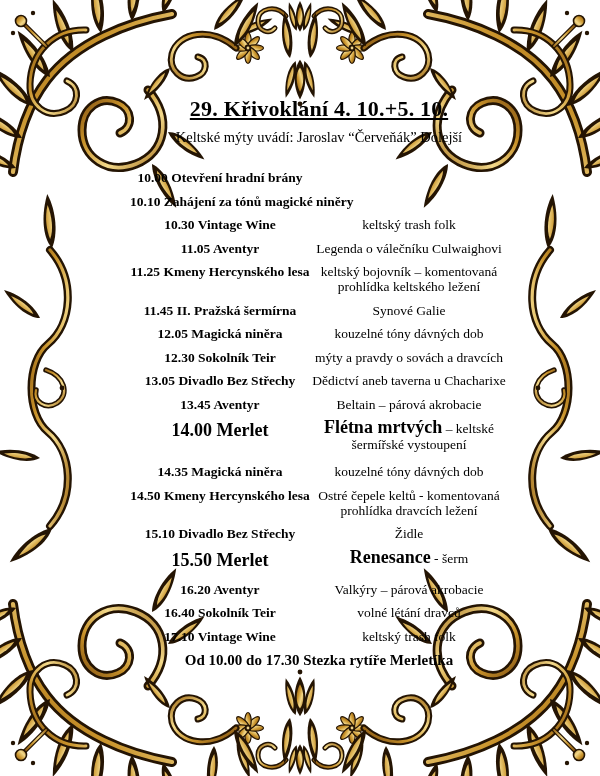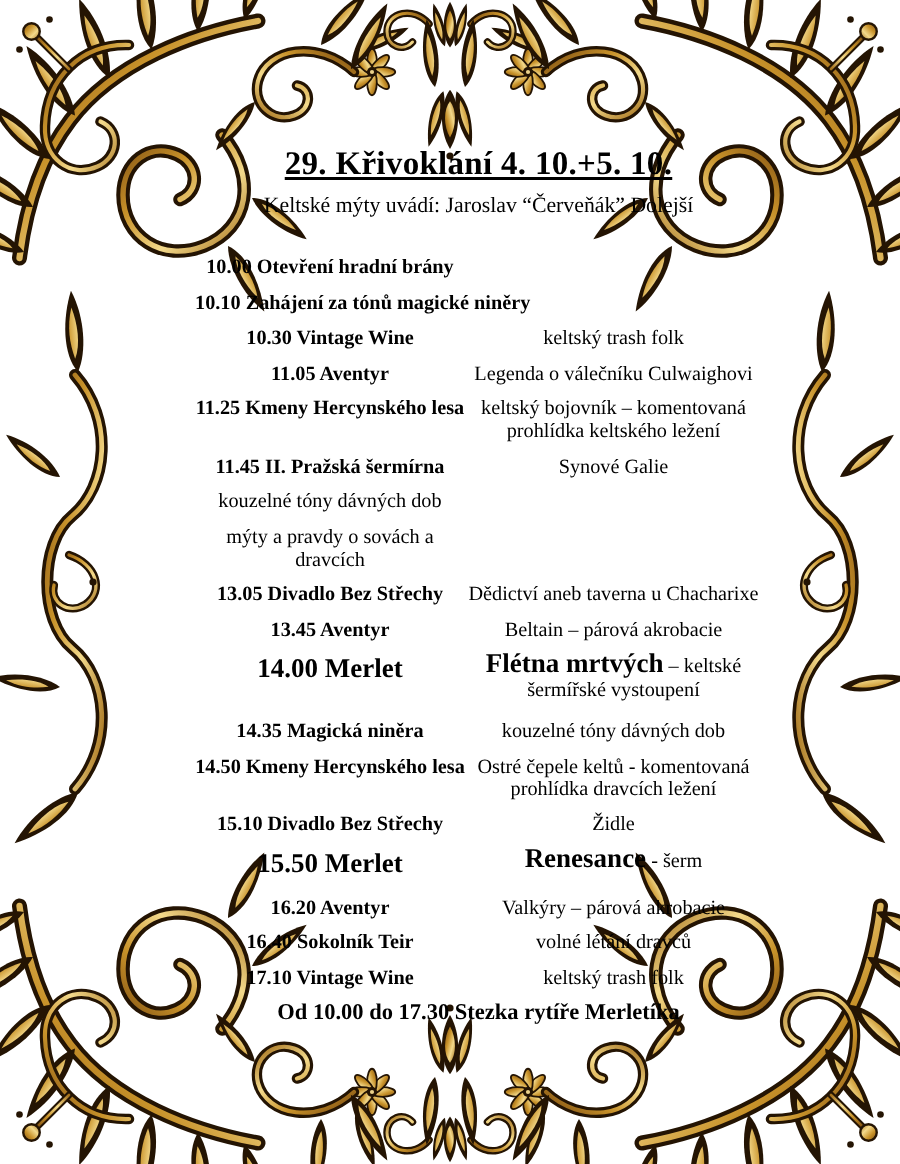--- a/index.html
+++ b/index.html
@@ -168,24 +168,26 @@
     <div class="left"><span>11.25</span> <span>Kmeny Hercynského lesa</span></div>
     <div class="right"><span class="desc-rest">keltský bojovník – komentovaná prohlídka keltského ležení</span></div>
   </div>
 
   <div class="row">
     <div class="left"><span>11.45</span> <span>II. Pražská šermírna</span></div>
     <div class="right"><span class="desc-rest">Synové Galie</span></div>
   </div>
 
   <div class="row">
+    <div class="left"><span>12.05</span> <span>Magická niněra</span></div>
     <div class="right"><span class="desc-rest">kouzelné tóny dávných dob</span></div>
   </div>
 
   <div class="row">
+    <div class="left"><span>12.30</span> <span>Sokolník Teir</span></div>
     <div class="right"><span class="desc-rest">mýty a pravdy o sovách a dravcích</span></div>
   </div>
 
   <div class="row">
     <div class="left"><span>13.05</span> <span>Divadlo Bez Střechy</span></div>
     <div class="right"><span class="desc-rest">Dědictví aneb taverna u Chacharixe</span></div>
   </div>
 
   <div class="row">
     <div class="left"><span>13.45</span> <span>Aventyr</span></div>

